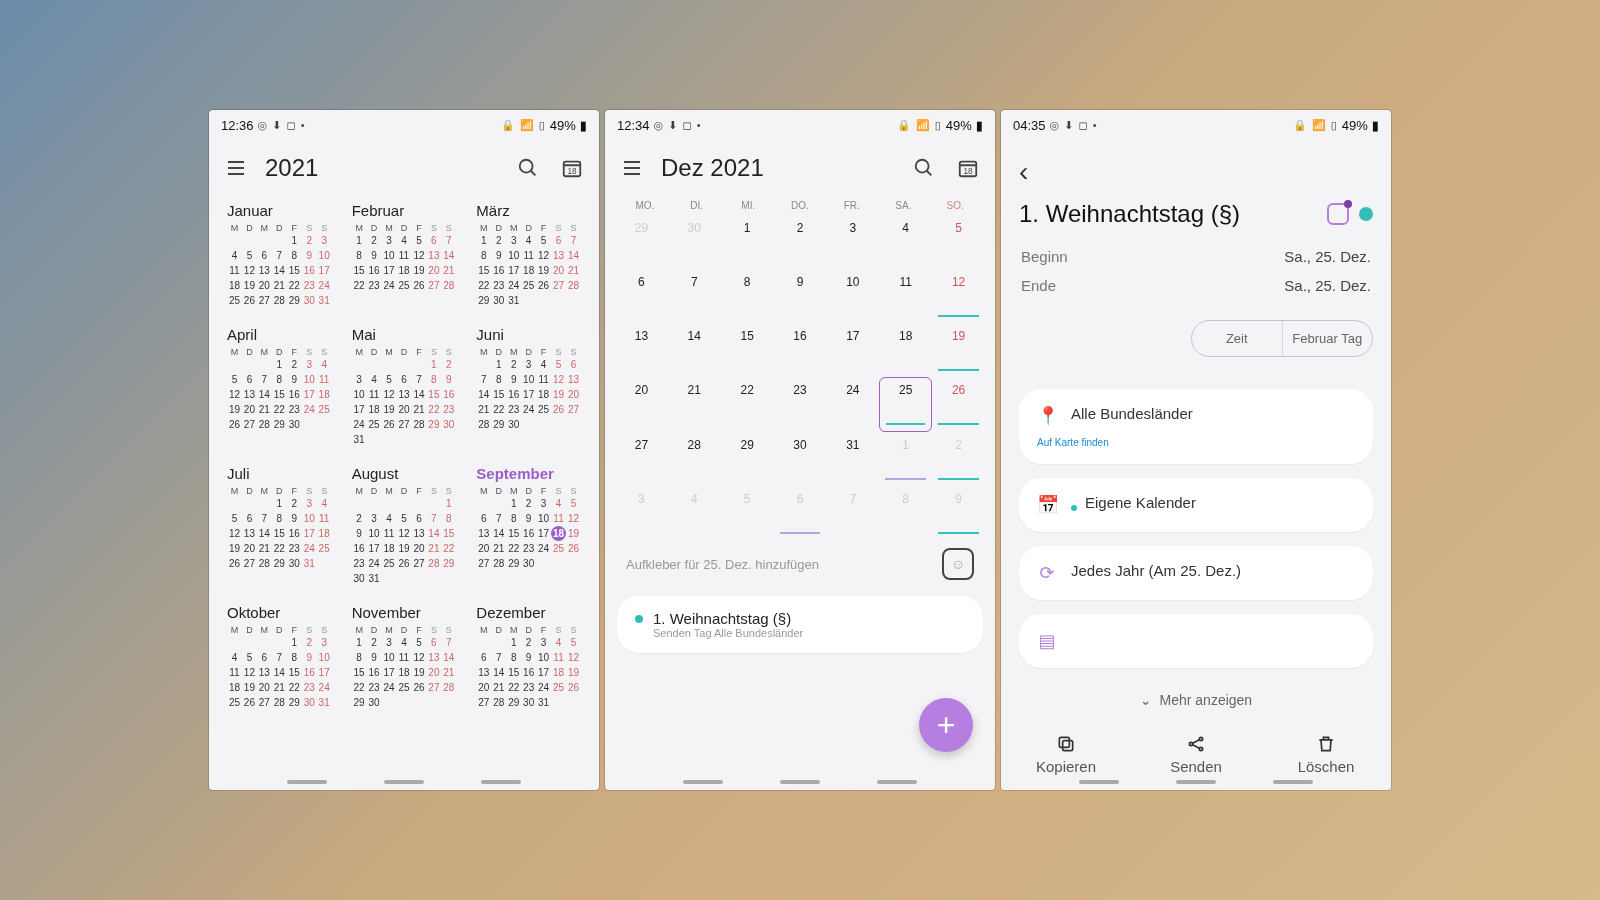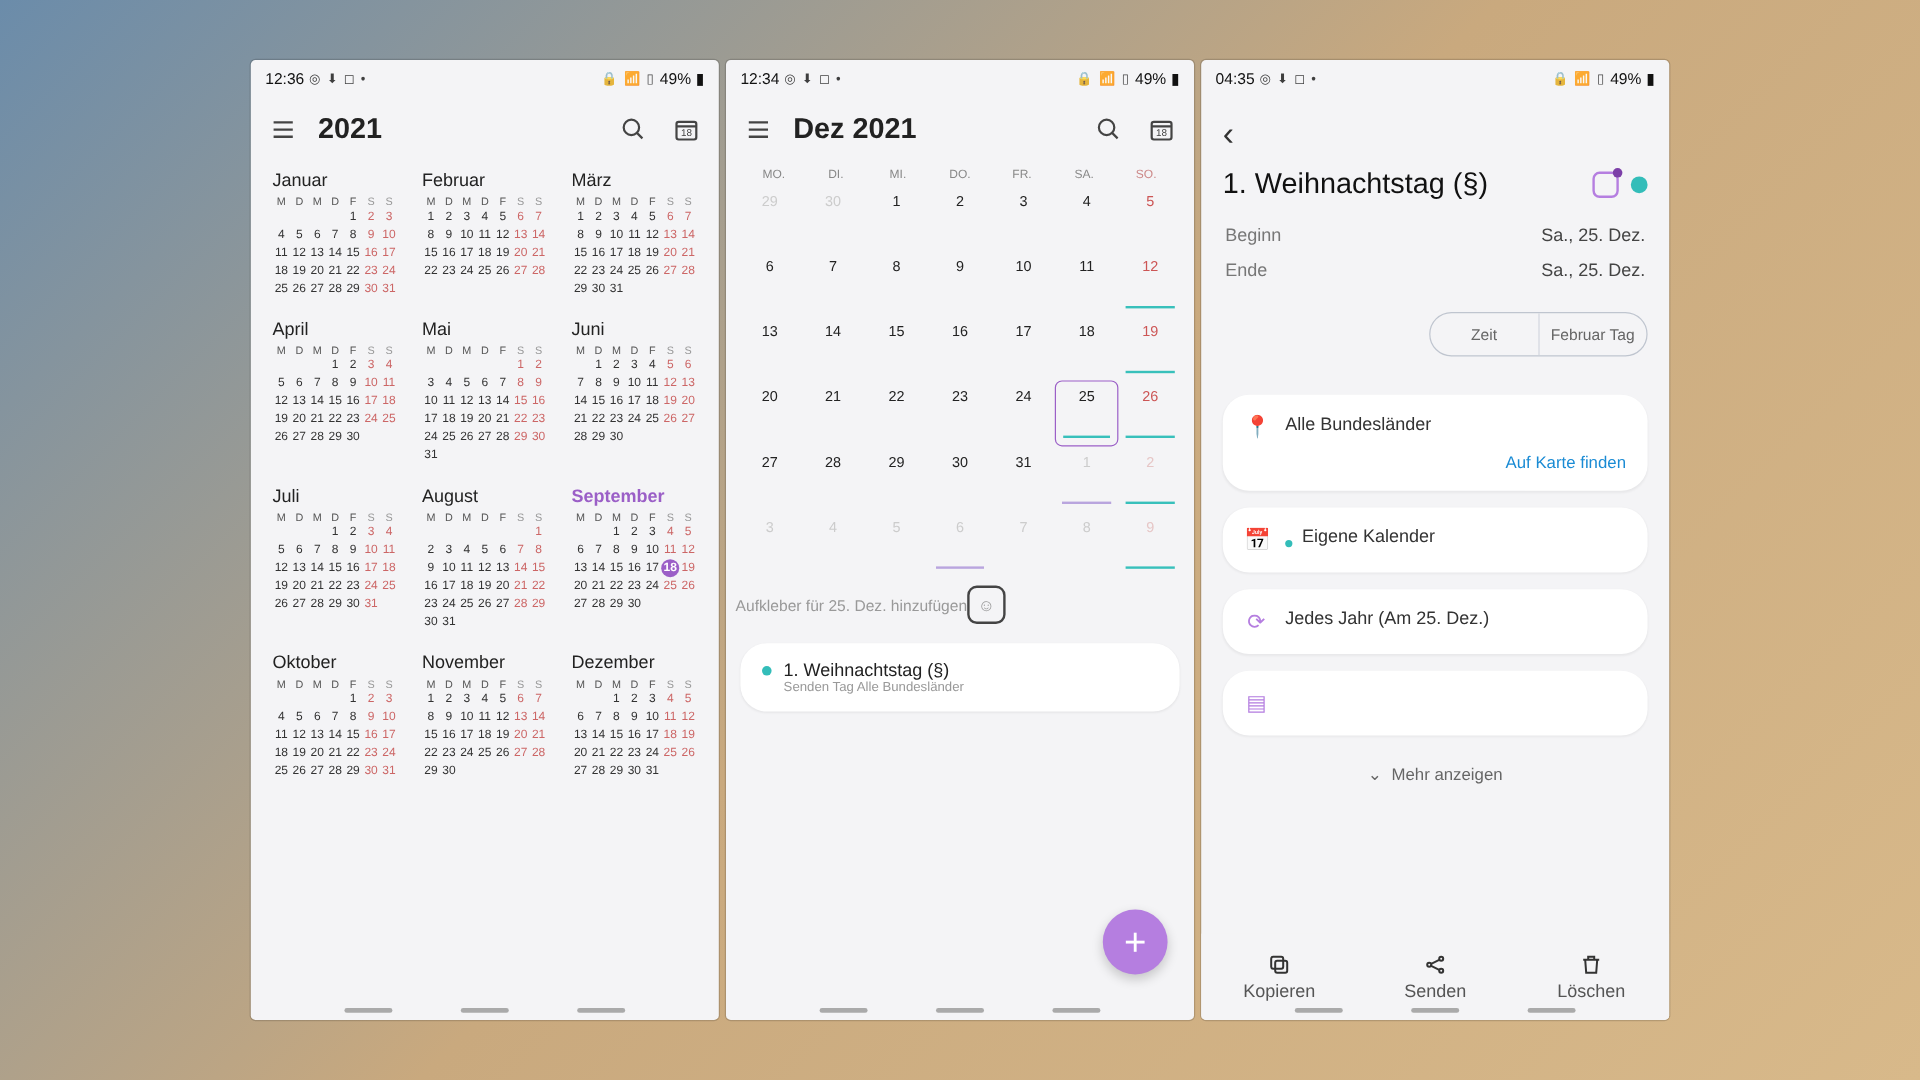--- a/index.html
+++ b/index.html
@@ -1,23 +1,23 @@
 <!DOCTYPE html>
 <html><head>
 <meta charset="utf-8">
 <style>
 html,body{margin:0;padding:0;font-family:sans-serif;background:linear-gradient(135deg,#6b8caa 0%,#c9a97e 50%,#d8b98a 100%);width:1600px;height:900px;overflow:hidden}
 .stage{width:1600px;height:900px;display:flex;align-items:center;justify-content:center}
 .phones{display:flex;gap:6px}
-.phone{width:390px;height:800px;background:#f4f4f6;border-radius:4px;position:relative;overflow:hidden;box-shadow:0 0 0 1px rgba(0,0,0,.15)}
+.phone{width:390px;height:680px;background:#f4f4f6;border-radius:4px;position:relative;overflow:hidden;box-shadow:0 0 0 1px rgba(0,0,0,.15)}
 .statusbar{height:30px;display:flex;align-items:center;justify-content:space-between;padding:0 12px;font-size:13px;color:#111;font-weight:500}
 .sb-left,.sb-right{display:flex;align-items:center;gap:4px}
 .sb-icons{font-size:11px;letter-spacing:1px;opacity:.8}
 .header{height:56px;display:flex;align-items:center;padding:0 12px;gap:14px}
-.title{font-size:24px;color:#222;font-weight:700}
+.title{font-size:24px;color:#222;font-weight:400}
 .spacer{flex:1}
 .iconbtn{width:30px;height:30px;display:flex;align-items:center;justify-content:center;color:#444;font-size:22px;cursor:pointer}
 svg{display:block}
 .scroll{position:absolute;top:86px;left:0;right:0;bottom:0;overflow:auto;padding:6px 18px 40px}
 .year-grid{display:grid;grid-template-columns:repeat(3,1fr);gap:18px 20px}
 .month{}
 .month-name{font-size:15px;color:#222;margin-bottom:4px}
 .month-name.hl{color:#9b5fc7;font-weight:600}
 .dow-row,.week-row{display:grid;grid-template-columns:repeat(7,1fr);font-size:9px;text-align:center;color:#555}
 .dow-row span:nth-child(6),.dow-row span:nth-child(7){color:#999}
@@ -29,21 +29,21 @@
 .mv-wrap{position:absolute;top:86px;left:0;right:0;bottom:0;display:flex;flex-direction:column}
 .mv-dow{display:grid;grid-template-columns:repeat(7,1fr);padding:4px 14px;font-size:10px;color:#888;text-align:center}
 .mv-grid{display:grid;grid-template-columns:repeat(7,1fr);padding:0 10px}
 .mv-cell{height:48px;font-size:12px;color:#222;text-align:center;padding-top:6px;position:relative}
 .mv-cell.fade{color:#ccc}
 .mv-cell.sun{color:#c55}
 .mv-cell.sun.fade{color:#e6c6c6}
 .mv-cell.sel{border:1.5px solid #9b5fc7;border-radius:6px;margin:0;padding-top:5px}
 .mv-cell .mark{position:absolute;left:6px;right:6px;bottom:6px;height:2px;background:#38c0bb}
 .mv-cell .mark.purple{background:#b9a5de}
-.sticker-row{display:flex;align-items:center;padding:8px 8px;font-size:13px;color:#999}
+.sticker-row{display:flex;align-items:center;justify-content:space-between;padding:8px 21px;font-size:13px;color:#999}
 .sticker-ico{width:28px;height:28px;border:2px solid #444;border-radius:8px;display:flex;align-items:center;justify-content:center;font-size:14px}
 .ev-card{margin:8px 12px;background:#fff;border-radius:22px;padding:14px 18px;box-shadow:0 1px 2px rgba(0,0,0,.06)}
 .ev-line{display:flex;align-items:center;gap:10px}
 .dot{width:8px;height:8px;border-radius:50%;background:#33bdb9;flex-shrink:0}
 .ev-title{font-size:15px;color:#222}
 .ev-sub{font-size:11px;color:#999;padding-left:18px}
 .fab{position:absolute;right:22px;bottom:38px;width:54px;height:54px;border-radius:50%;background:#b57ee0;color:#fff;font-size:32px;display:flex;align-items:center;justify-content:center;box-shadow:0 4px 10px rgba(0,0,0,.2);cursor:pointer}
 
 .det{position:absolute;top:40px;left:0;right:0;bottom:0;padding:0 18px}
 .back{font-size:28px;color:#333;padding:6px 0;cursor:pointer}
@@ -54,21 +54,21 @@
 .sticker-dec::before{content:"";position:absolute;inset:0;border:2px solid #b57ee0;border-radius:6px}
 .sticker-dec::after{content:"";position:absolute;width:8px;height:8px;background:#7c3fa8;border-radius:50%;top:-3px;right:-3px}
 .info-row{display:flex;justify-content:space-between;font-size:15px;color:#444;padding:18px 2px 4px}
 .info-row .k{color:#777}
 .pill-group{display:flex;border:1px solid #bfc5cf;border-radius:22px;overflow:hidden;margin:22px 0 32px;margin-left:auto;width:180px}
 .pill{flex:1;text-align:center;padding:10px 4px;font-size:13px;color:#666;cursor:pointer}
 .pill+.pill{border-left:1px solid #d2d6de}
 .card{background:#fff;border-radius:22px;padding:16px 18px;margin-bottom:14px;box-shadow:0 1px 2px rgba(0,0,0,.05)}
 .card-row{display:flex;align-items:flex-start;gap:14px;font-size:15px;color:#333}
 .card-row .ic{width:20px;text-align:center;color:#b57ee0;font-size:18px;flex-shrink:0}
-.link-row{text-align:right;color:#1a8bd4;font-size:14px;padding-top:10px}
+.link-row{color:#1a8bd4;font-size:10px;padding-top:10px}
 .more{display:flex;gap:8px;align-items:center;font-size:14px;color:#666;justify-content:center;padding:10px 0}
 .bottombar{position:absolute;left:0;right:0;bottom:0;height:72px;display:flex;background:#f4f4f6}
 .bottombar .bb{flex:1;display:flex;flex-direction:column;align-items:center;justify-content:center;gap:4px;font-size:15px;color:#555;cursor:pointer}
 .bb svg{width:20px;height:20px}
 .navtriple{position:absolute;bottom:6px;left:0;right:0;display:flex;justify-content:space-around;padding:0 50px}
 .navtriple span{width:40px;height:4px;background:#aaa;border-radius:2px}
 </style>
 </head>
 <body>
 

